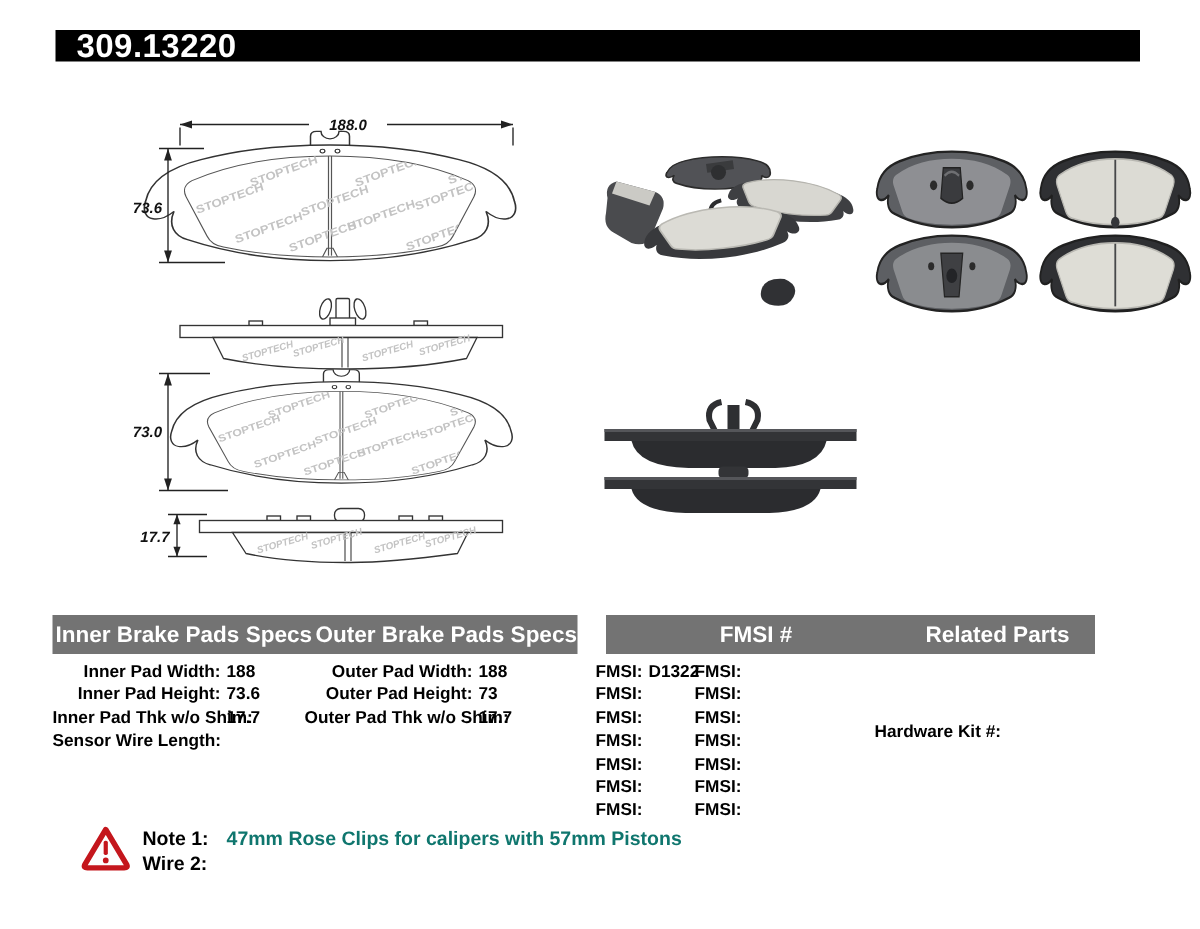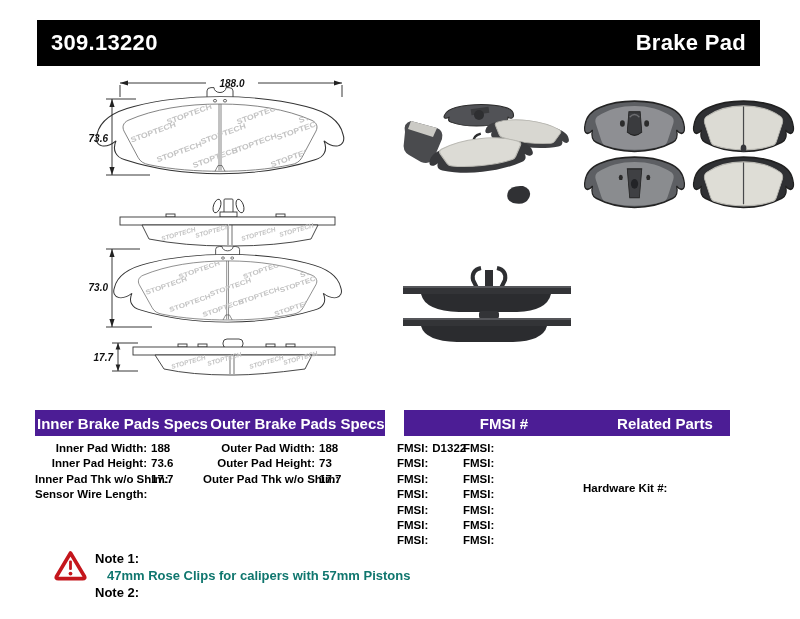--- a/index.html
+++ b/index.html
@@ -2,29 +2,29 @@
 <html><head>
 <meta charset="utf-8">
 <style>
   html,body{margin:0;padding:0;background:#ffffff;}
   body{width:800px;height:619px;font-family:"Liberation Sans","DejaVu Sans",sans-serif;}
   .page{position:relative;width:800px;height:619px;background:#fff;overflow:hidden;}
   .abs{position:absolute;}
 
   
   .topbar{
-    position:absolute;left:37px;top:20px;width:723px;height:46px;
+    position:absolute;left:37px;top:20px;width:723px;height:21px;
     background:#000;color:#fff;display:flex;align-items:center;
     justify-content:space-between;padding:0 14px;box-sizing:border-box;
     font-size:22px;font-weight:700;letter-spacing:.3px;
   }
 
   
   .hbar{
-    position:absolute;top:410px;height:26px;background:#4c1d95;color:#fff;
+    position:absolute;top:410px;height:26px;background:#737373;color:#fff;
     font-weight:700;font-size:15px;display:flex;align-items:center;justify-content:center;
   }
   .hbar-specs{left:35px;width:350px;padding:0;}
   .hbar-specs .hhalf{flex:1 1 50%;text-align:center;}
   .hbar-fmsi{left:404px;width:200px;}
   .hbar-related{left:600px;width:130px;}
 
   
   .col{position:absolute;top:441px;font-size:11.5px;font-weight:700;color:#000;line-height:15.4px;white-space:nowrap;}
   .r{display:flex;}
@@ -33,33 +33,32 @@
   .col-inner{left:23px;margin-left:12px;}
   .col-outer{left:203px;}
   .col-fmsi1{left:397px;}
   .col-fmsi2{left:463px;}
   .col-related{left:583px;margin-top:40px;}
   .col-fmsi1 .lab,.col-fmsi2 .lab,.col-related .lab{width:auto;text-align:center;}
 
   
   .note-icon{position:absolute;left:54px;top:550px;}
   .notes{position:absolute;left:95px;top:550px;font-size:13px;font-weight:700;color:#000;}
-  .note-line{display:flex;line-height:17px;flex-direction:column;}
+  .note-line{display:flex;line-height:17px;}
   .note-text{margin-left:12px;color:#0f766e;}
 
   svg text{font-family:"Liberation Sans","DejaVu Sans",sans-serif;}
 </style>
 </head>
 <body>
 
 <div class="page">
 
   <div class="topbar">
     <span>309.13220</span>
-    <span>Brake Pad</span>
   </div>
 
   <svg class="abs" style="left:80px;top:75px;" width="292" height="322" viewBox="0 0 292 322">
     <defs>
       <path id="padOuter" d="M7,48 C10,31 24,20 44,14 C72,5 100,2 130,2 C160,2 188,5 216,14 C236,20 250,31 253,48 C255,55 253,61 248,62 C243,63 238,60 234,56 C238,67 234,76 225,79 C195,91 162,96 130,96 C98,96 65,91 35,79 C26,76 22,67 26,56 C22,60 17,63 12,62 C7,61 5,55 7,48 Z"></path>
       <path id="padInner" d="M38,31 C64,17 96,11 130,11 C164,11 196,17 222,31 C227,34 228,39 226,44 L212,76 C210,81 206,84 201,85 C178,91 153,93 130,93 C107,93 82,91 59,85 C54,84 50,81 48,76 L34,44 C32,39 33,34 38,31 Z"></path>
       <path id="padTab" d="M117,4 L117,-5 Q117,-9 121,-9 L124,-9 A6,6 0 0 0 136,-9 L139,-9 Q143,-9 143,-5 L143,4"></path>
       <clipPath id="clipInner">
           <use href="#padInner"></use>
         </clipPath>
@@ -360,18 +359,18 @@
     <path d="M16.5,3 L30.5,26.5 Q31.5,28.6 28.8,28.6 L4.2,28.6 Q1.5,28.6 2.5,26.5 Z" fill="#fdfdfd" stroke="#c4161c" stroke-width="3.6" stroke-linejoin="round"></path>
     <rect x="15.1" y="10.5" width="2.8" height="9.5" rx="1.2" fill="#c4161c"></rect>
     <circle cx="16.5" cy="23.6" r="1.9" fill="#c4161c"></circle>
   </svg>
   <div class="notes">
     <div class="note-line">
       <span class="note-label">Note 1:</span>
       <span class="note-text">47mm Rose Clips for calipers with 57mm Pistons</span>
     </div>
     <div class="note-line">
-      <span class="note-label">Note 2:</span>
+      <span class="note-label">Wire 2:</span>
       <span class="note-text"></span>
     </div>
   </div>
 
 </div>
 
 </body></html>

